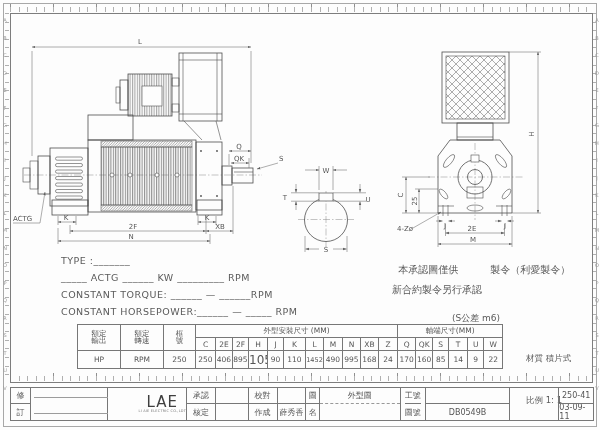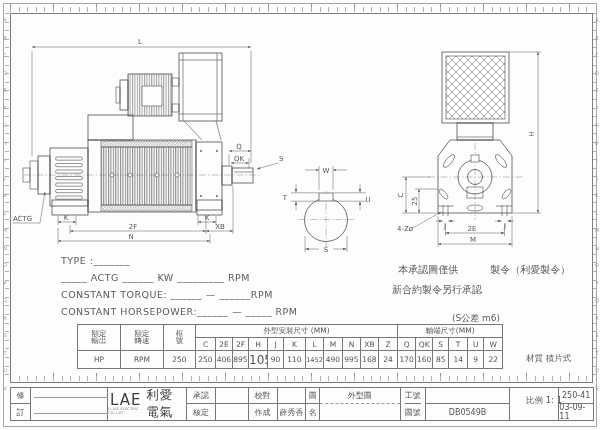--- a/index.html
+++ b/index.html
@@ -368,21 +368,20 @@
   </div>
   <div class="tb-col rev-area" style="width:80px;">
     <div class="rev-line" style="top:9px;"></div>
     <div class="rev-line" style="top:25px;"></div>
   </div>
   <div class="tb-col logo-cell" style="width:82px;">
     <div class="logo-main">
       <div class="logo-lae">LAE</div>
       <div class="logo-sub">LI AIE ELECTRIC CO.,LDT</div>
     </div>
-    <div class="logo-cn">利愛電氣</div>
   </div>
   <div class="tb-col" style="width:30px;">
     <div class="tb-half top">承認</div>
     <div class="tb-half">核定</div>
   </div>
   <div class="tb-col" style="width:34px;">
     <div class="tb-half top"></div>
     <div class="tb-half"></div>
   </div>
   <div class="tb-col" style="width:30px;">

